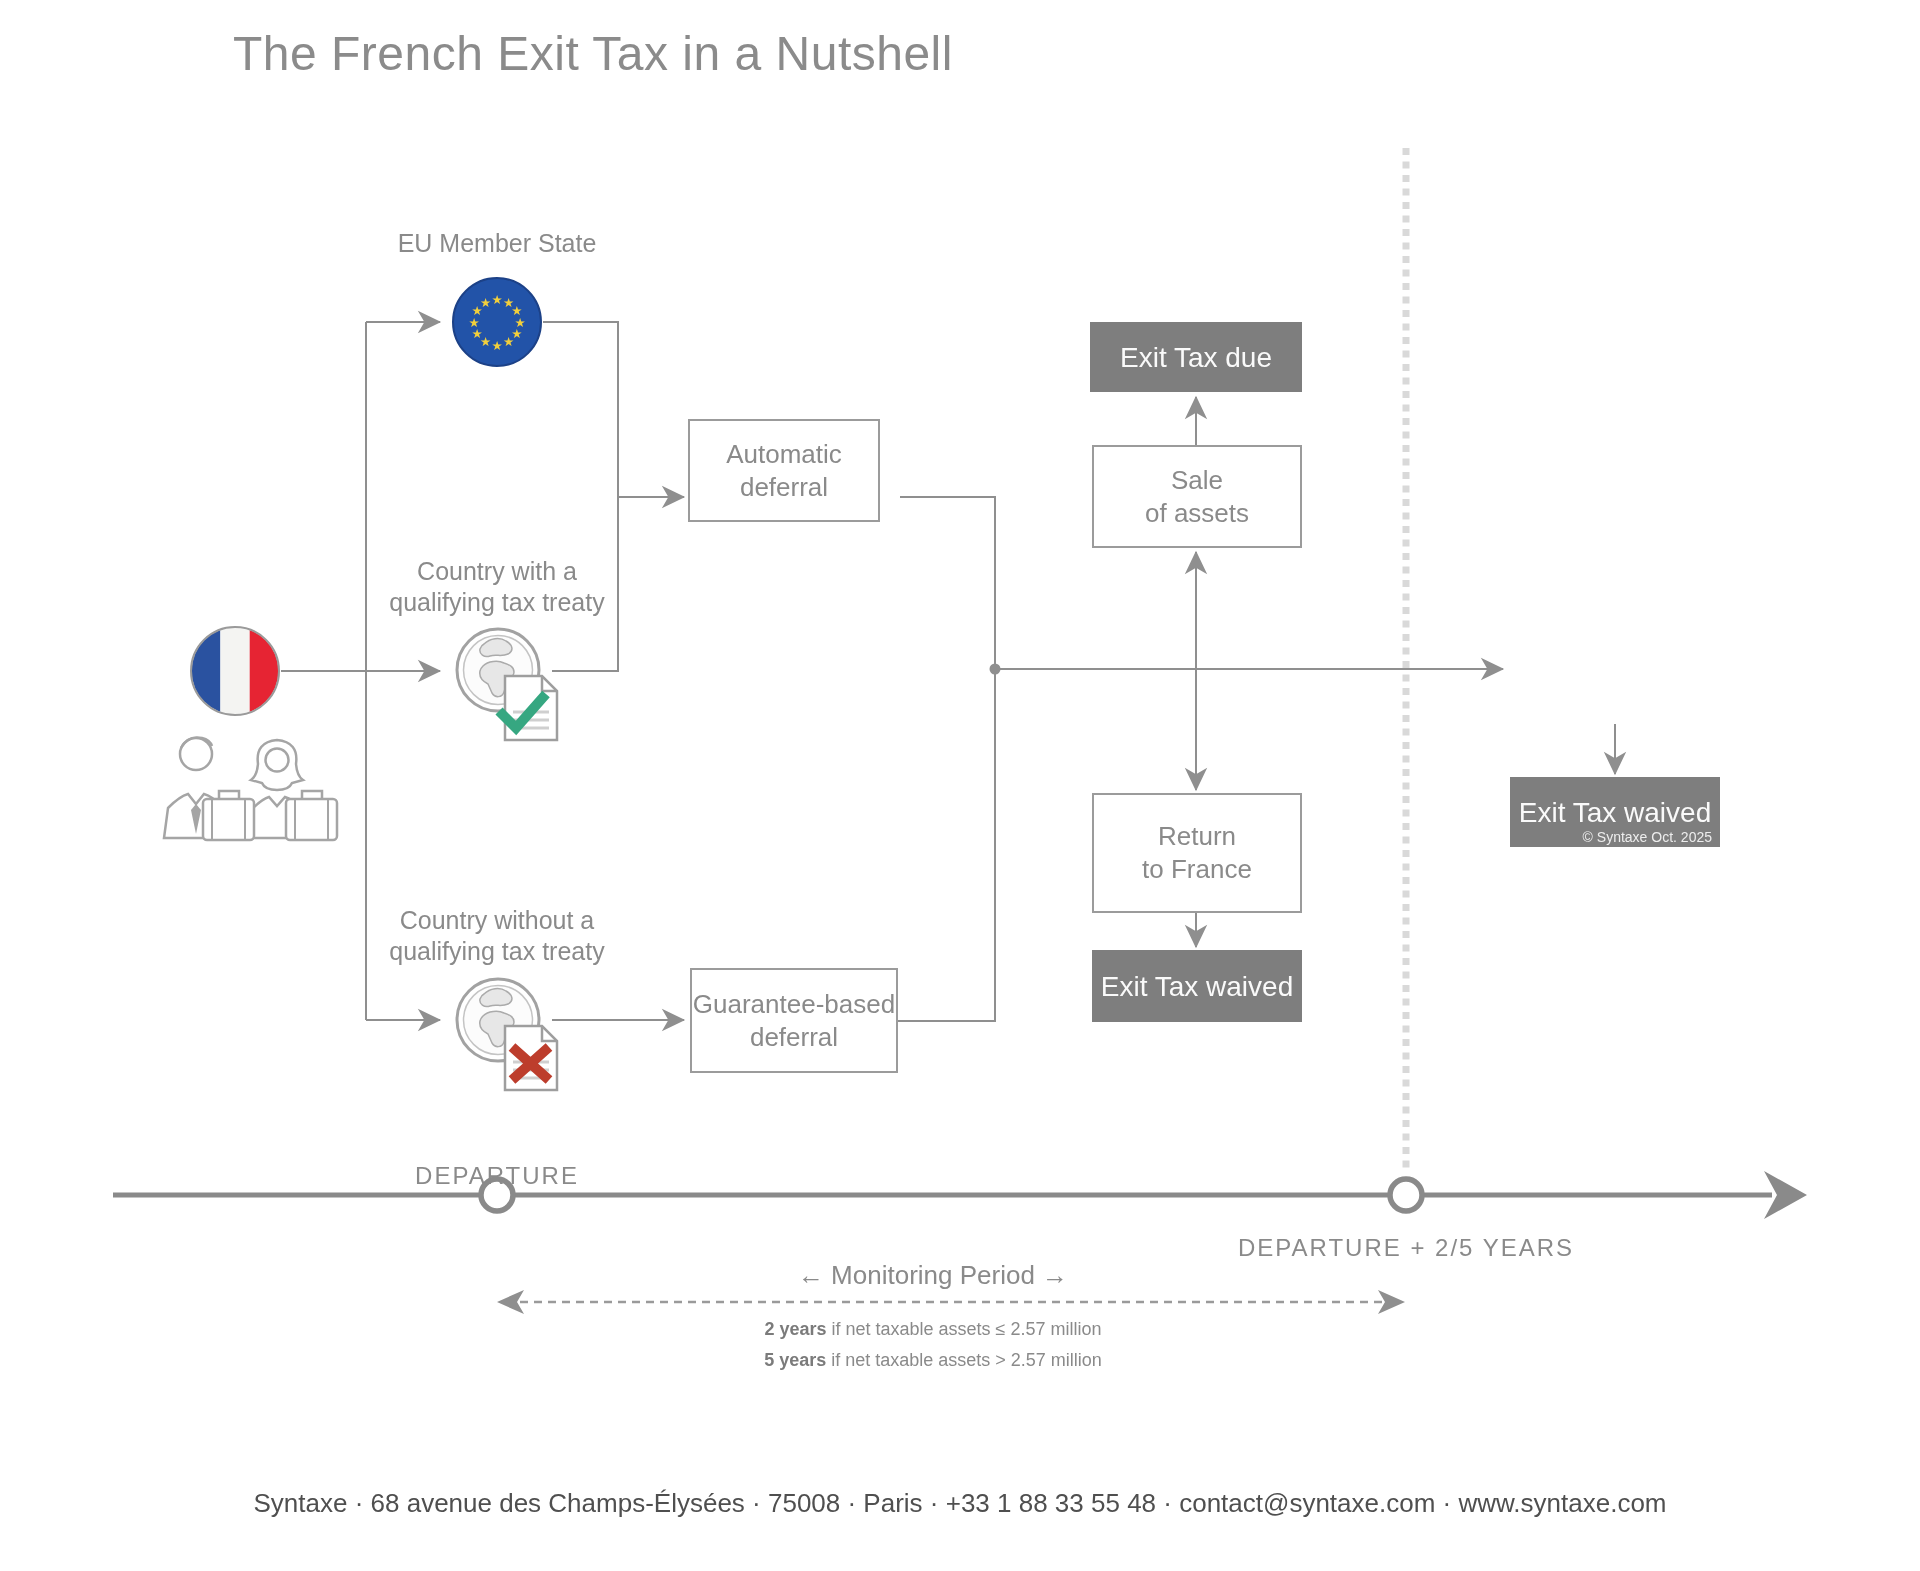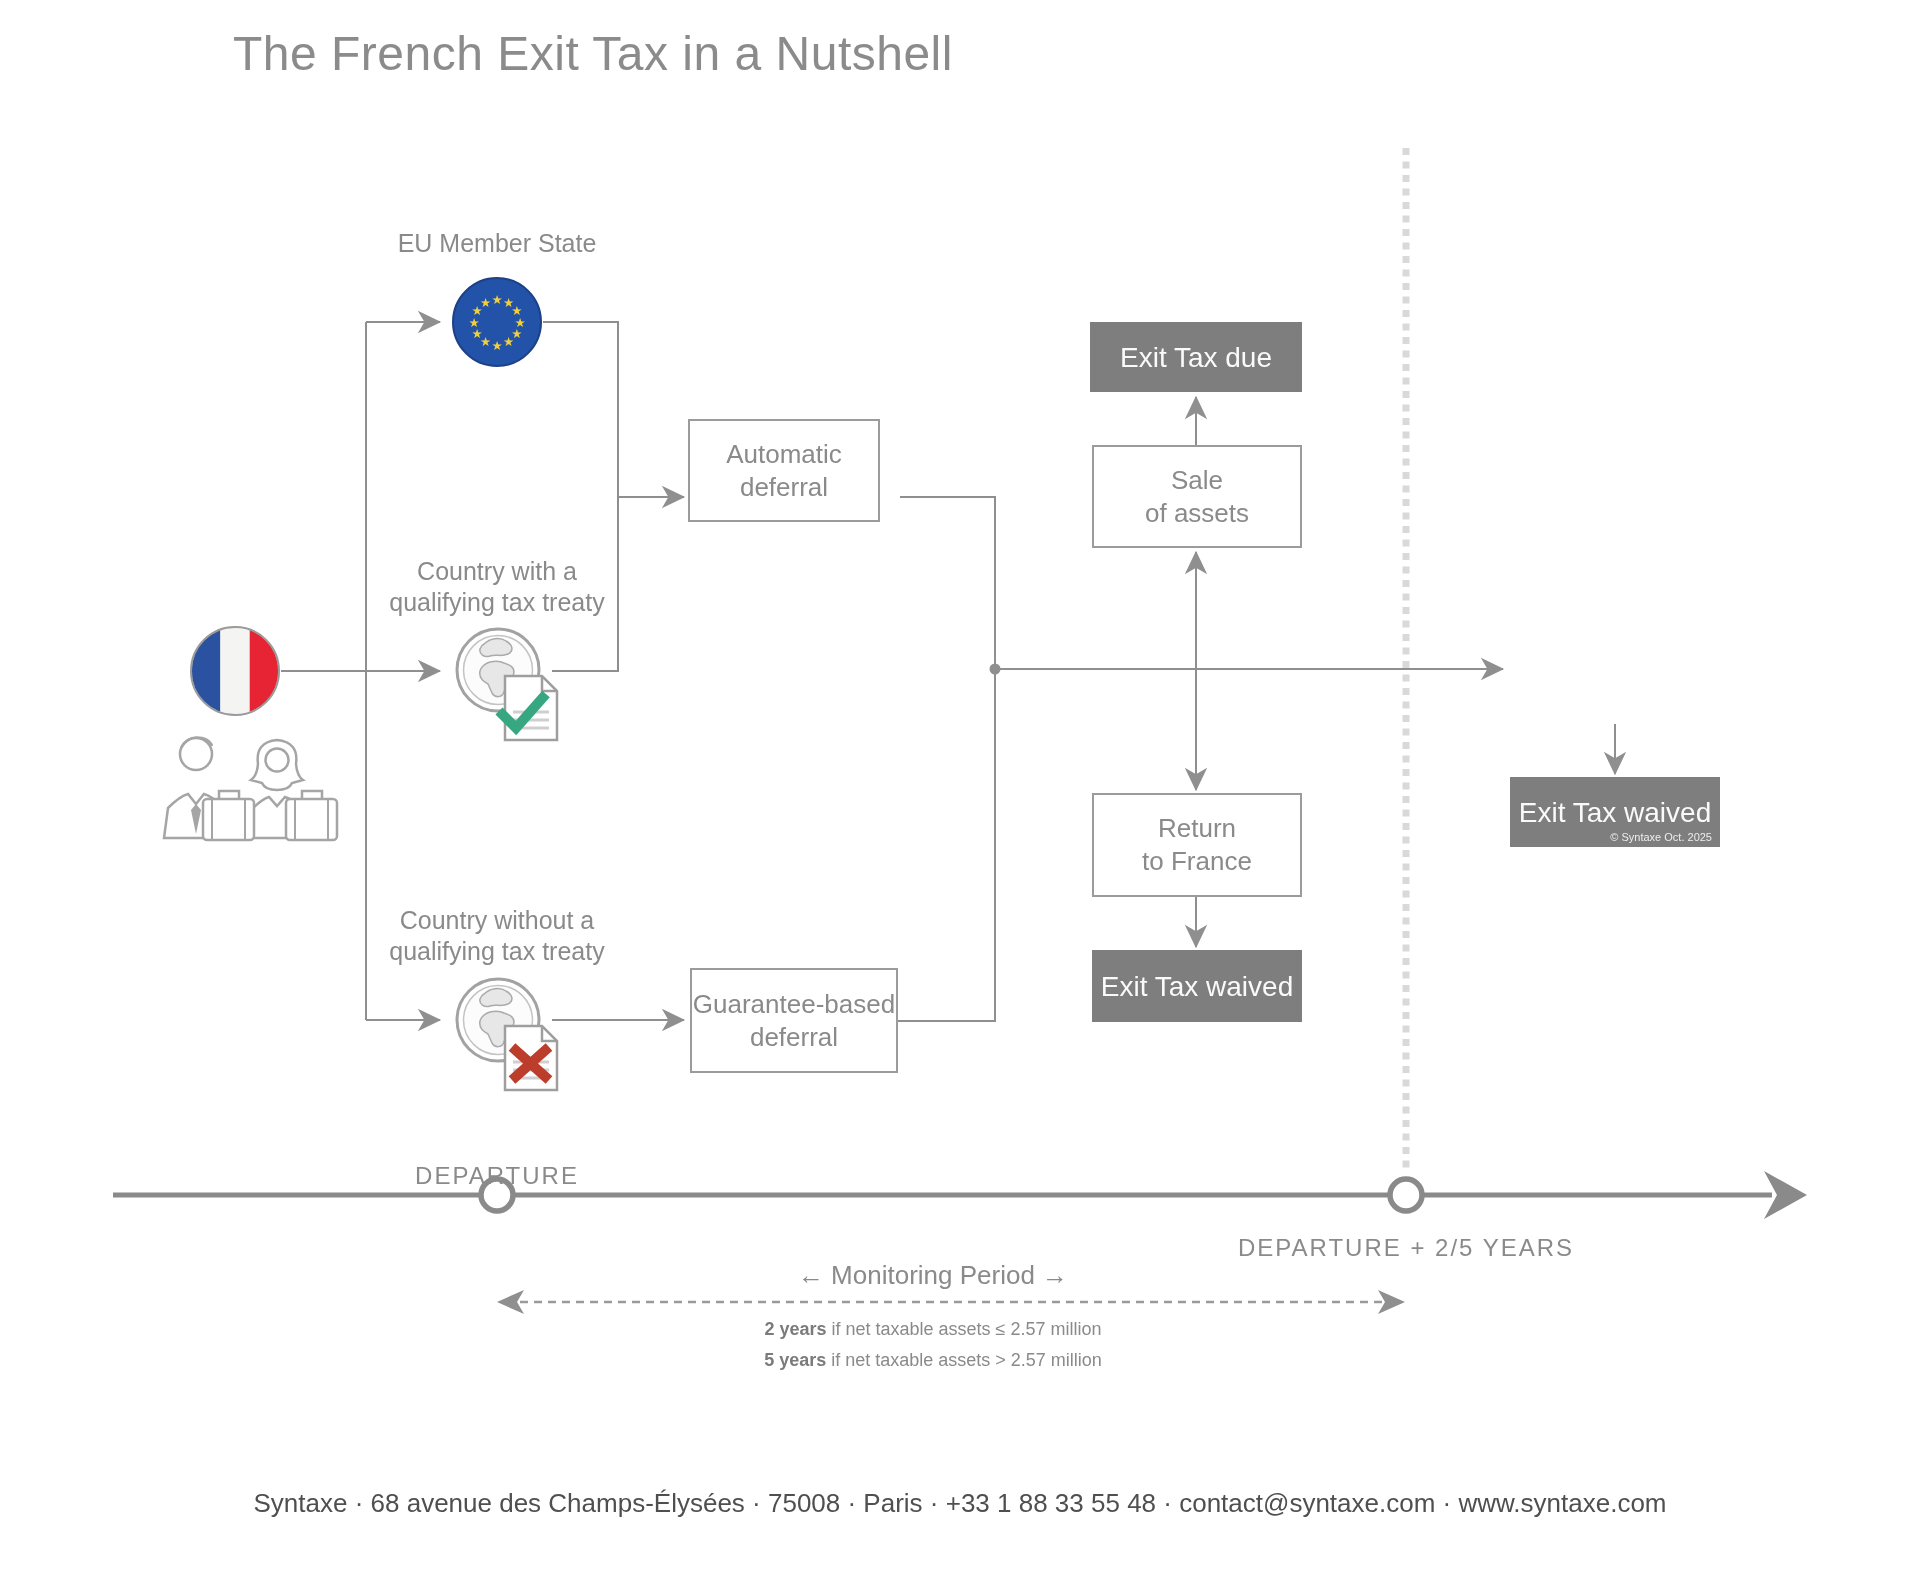--- a/index.html
+++ b/index.html
@@ -16,21 +16,21 @@
     position:absolute; transform:translateX(-50%); text-align:center;
     color:#8a8a8a; font-size:25px; line-height:31px; white-space:nowrap;
   }
   .box {
     position:absolute; box-sizing:border-box; display:flex; flex-direction:column;
     align-items:center; justify-content:center; text-align:center;
     font-size:26px; line-height:33px;
   }
   .box.outline { background:#ffffff; border:2px solid #9b9b9b; color:#8a8a8a; }
   .box.dark { background:#7e7e7e; color:#fafafa; font-size:28px; }
-  .copyright { position:absolute; right:8px; bottom:4px; font-size:11px; color:#ededed; line-height:12px; }
+  .copyright { position:absolute; right:8px; bottom:4px; font-size:14px; color:#ededed; line-height:12px; }
   .tl-label {
     position:absolute; transform:translateX(-50%); color:#8a8a8a;
     font-size:24px; letter-spacing:2px; white-space:nowrap;
   }
   .monitoring {
     position:absolute; transform:translateX(-50%); color:#8a8a8a;
     font-size:26px; white-space:nowrap;
   }
   .rules {
     position:absolute; transform:translateX(-50%); color:#8a8a8a;
@@ -198,21 +198,21 @@
 
   <div class="box outline" style="left:1092px; top:445px; width:210px; height:103px;">
     <span>Sale</span>
     <span>of assets</span>
   </div>
 
   <div class="box dark" style="left:1090px; top:322px; width:212px; height:70px;">
     <span>Exit Tax due</span>
   </div>
 
-  <div class="box outline" style="left:1092px; top:793px; width:210px; height:104px;">
+  <div class="box outline" style="left:1092px; top:793px; width:210px; height:120px;">
     <span>Return</span>
     <span>to France</span>
   </div>
 
   <div class="box dark" style="left:1092px; top:950px; width:210px; height:72px;">
     <span>Exit Tax waived</span>
   </div>
 
 
   <div class="box dark" style="left:1510px; top:777px; width:210px; height:70px;">

